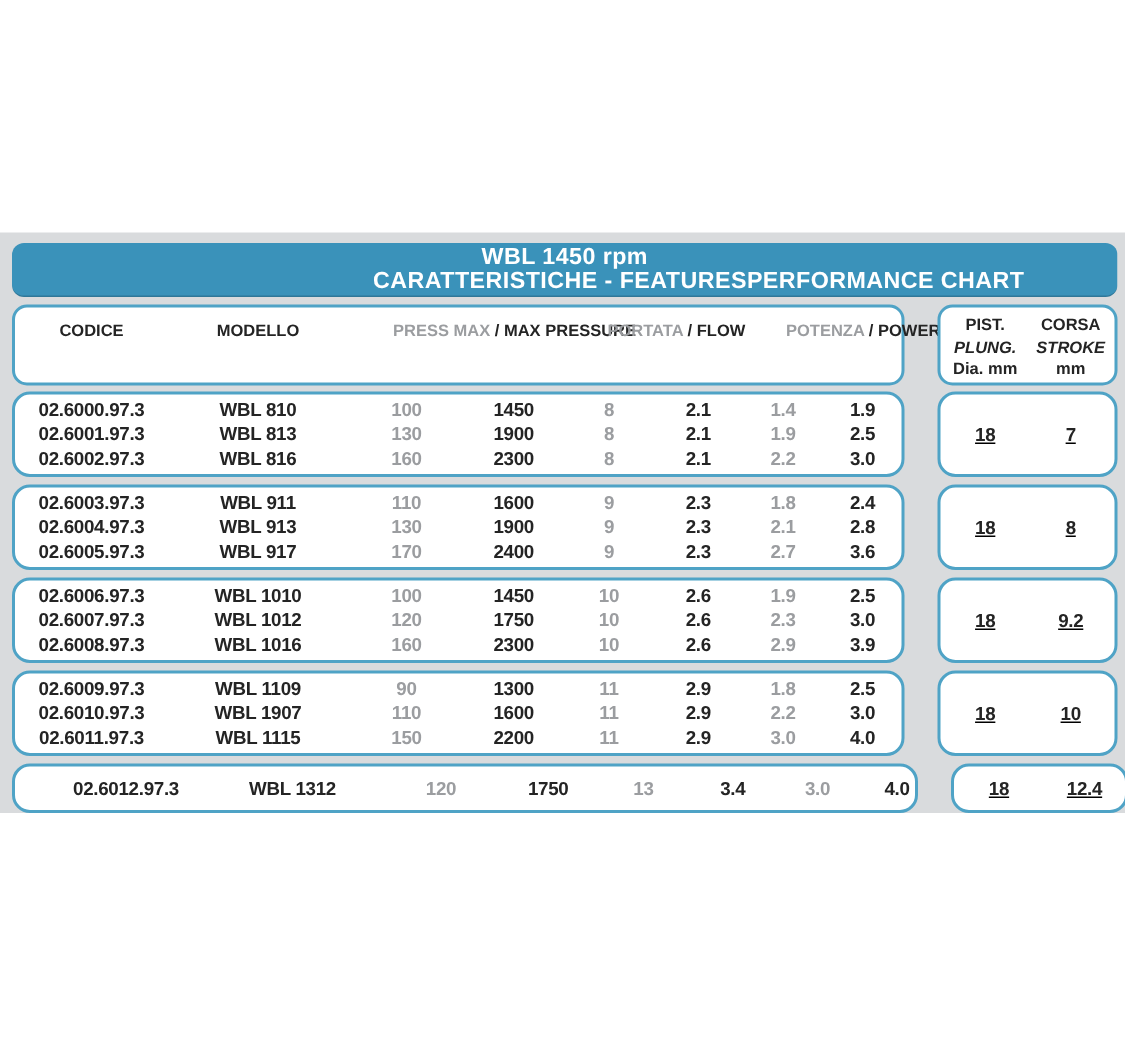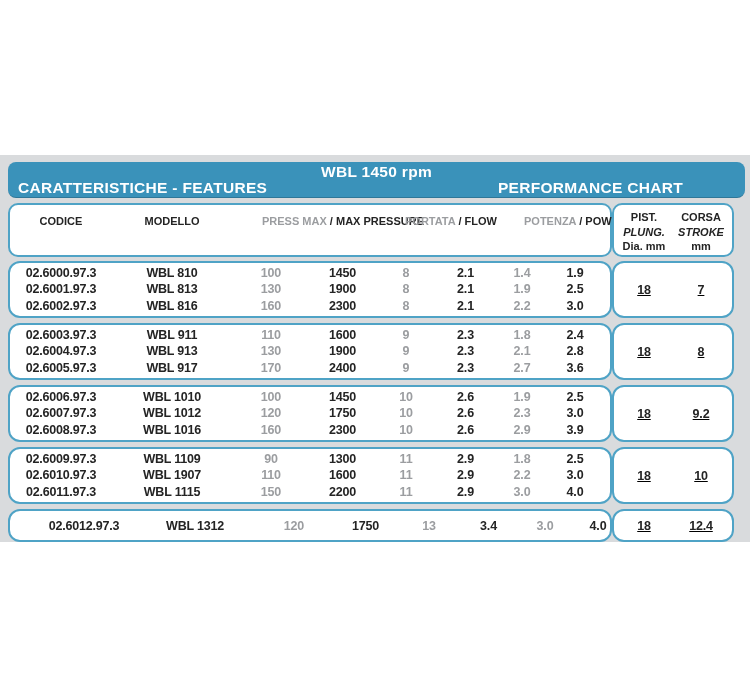--- a/index.html
+++ b/index.html
@@ -14,25 +14,25 @@
     background:#d9dbdd; padding:7px 5px 0 8px; overflow:hidden;
   }
   
   .topbar {
     width:737px; height:36px; border-radius:8px; background:#3a92ba;
     border-bottom:1px solid rgba(0,0,0,0.18);
     color:#ffffff; margin-bottom:5px; padding-top:2px;
   }
   .topbar-title { text-align:center; font-size:15.5px; line-height:16px; letter-spacing:.3px; }
   .topbar-row {
-    display:flex; justify-content:space-between;
+    display:flex; justify-content:flex-end;
     padding:0 62px 0 10px; font-size:15.5px; line-height:16px; letter-spacing:.3px;
   }
   
-  .cols-row { display:flex; gap:0; }
+  .cols-row { display:flex; gap:22px; }
   .head-row { margin-bottom:4px; }
   .group-row { margin-bottom:5px; }
   .group-row:last-child { margin-bottom:0; }
   .box { background:#ffffff; border:2px solid #4fa3c6; border-radius:12px; }
   .lbox { width:604px; }
   .rbox { width:122px; }
   .grid8 { display:grid; grid-template-columns:102px 120px 78px 65px 62px 57px 56px 50px 1fr; }
   .grid2 { display:grid; grid-template-columns:60px 54px; }
   .cell, .hcell { text-align:center; white-space:nowrap; }
   .dark { color:#242424; }

